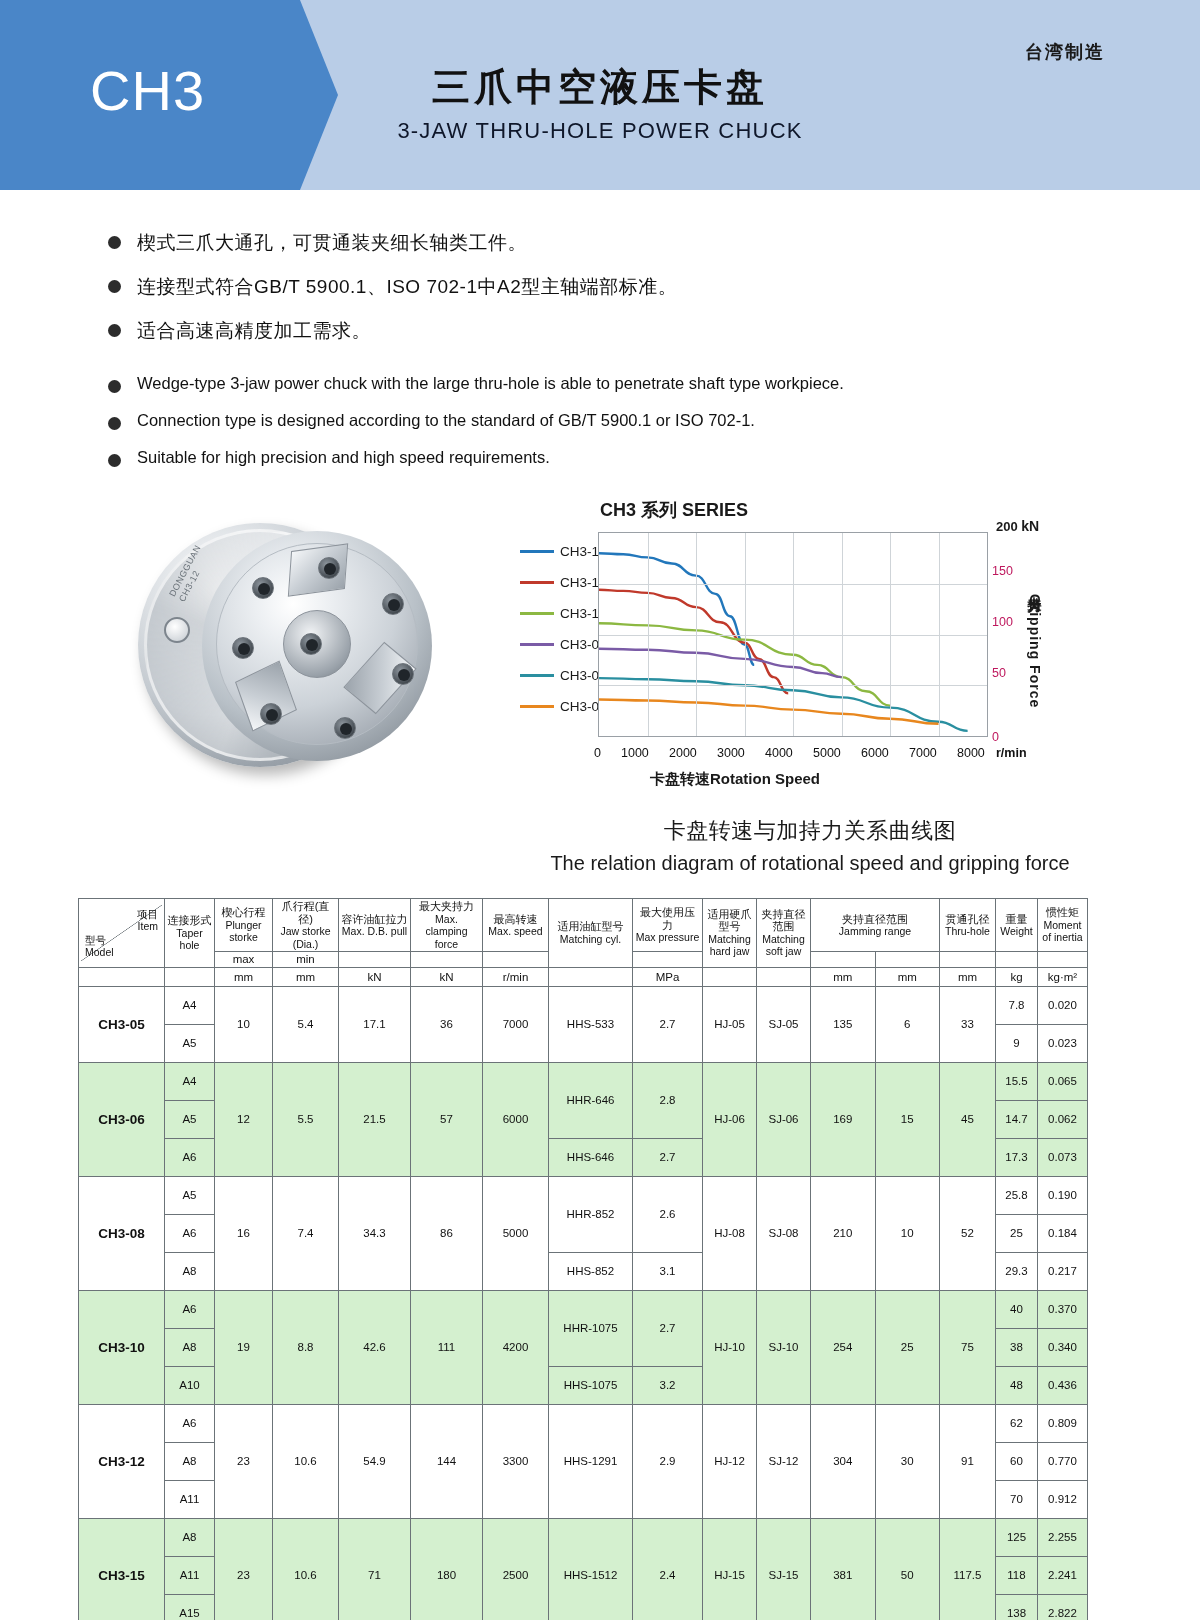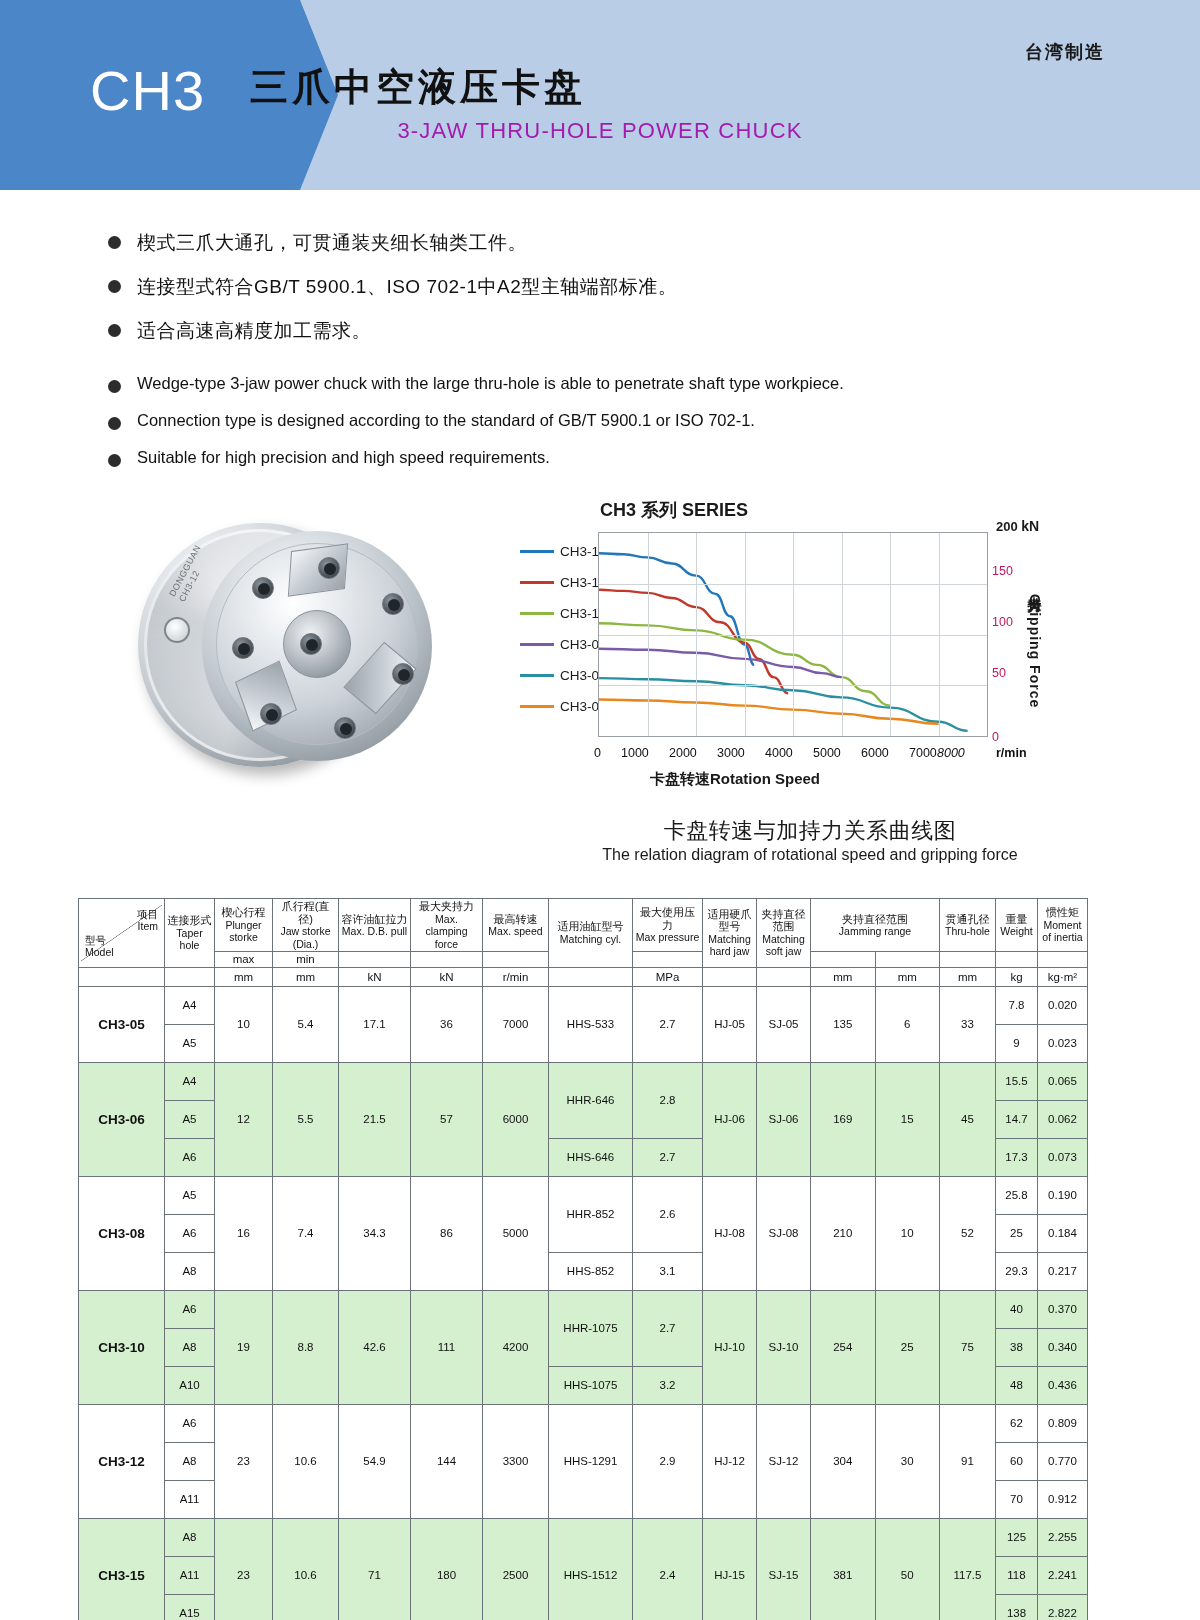--- a/index.html
+++ b/index.html
@@ -31,26 +31,26 @@
     font-size:56px; color:#ffffff; letter-spacing:1px;
     font-family:"Liberation Sans", sans-serif;
   }
   .made-in {
     position:absolute; right:95px; top:40px;
     font-size:18px; font-weight:bold; color:#1a1a1a;
     letter-spacing:2px;
   }
   .title-cn {
     position:absolute; left:0; right:0; top:62px;
-    text-align:left; font-size:38px; font-weight:bold;
+    text-align:center; font-size:38px; font-weight:bold;
     letter-spacing:4px; color:#111;
   }
   .title-en {
     position:absolute; left:0; right:0; top:118px;
-    text-align:center; font-size:22px; color:#a21caf;
+    text-align:center; font-size:22px; color:#0f172a;
     letter-spacing:1.2px;
   }
   .title-wrap { position:absolute; left:250px; width:700px; top:0; height:190px; }
 
   
   .bullets { position:absolute; left:108px; top:230px; width:1000px; }
   .bullet-row { display:flex; align-items:flex-start; margin-bottom:18px; }
   .bullet-dot {
     width:13px; height:13px; border-radius:50%;
     background:#2c2c2c; margin-top:6px; margin-right:16px; flex:0 0 auto;
@@ -151,21 +151,21 @@
     position:absolute; left:130px; top:272px; font-size:15px; font-weight:bold;
   }
   .legend { position:absolute; left:0px; top:38px; width:96px; }
   .legend-row { display:flex; align-items:center; height:31px; }
   .legend-line { width:34px; height:3px; margin-right:6px; }
   .legend-label { font-size:13.5px; }
   .caption {
     position:absolute; left:520px; top:816px; width:580px; text-align:center;
   }
   .caption-cn { font-size:22px; letter-spacing:0.5px; }
-  .caption-en { font-size:16px; }
+  .caption-en { font-size:20px; margin-top:6px; }
 
   
   .table-wrap { position:absolute; left:78px; top:898px; width:1010px; }
   table.spec { border-collapse:collapse; width:1010px; font-size:11.5px; }
   table.spec th, table.spec td {
     border:1px solid #6b7378; text-align:center; vertical-align:middle;
     padding:1px 2px; color:#111;
   }
   table.spec thead th { background:#ffffff; font-weight:normal; line-height:12.5px; }
   .hdr-cn { font-size:11px; }
@@ -309,21 +309,21 @@
   <div class="y-axis-title">夹持力 Gripping Force</div>
 
   <div class="xlab" style="left:74px;">0</div>
   <div class="xlab" style="left:101px;">1000</div>
   <div class="xlab" style="left:149px;">2000</div>
   <div class="xlab" style="left:197px;">3000</div>
   <div class="xlab" style="left:245px;">4000</div>
   <div class="xlab" style="left:293px;">5000</div>
   <div class="xlab" style="left:341px;">6000</div>
   <div class="xlab" style="left:389px;">7000</div>
-  <div class="xlab" style="left:417px;font-style:italic;">8000</div>
+  <div class="xlab" style="left:437px;">8000</div>
   <div class="xlab" style="left:476px;font-weight:bold;">r/min</div>
   <div class="x-axis-title">卡盘转速Rotation Speed</div>
 </div>
 
 <div class="caption">
   <div class="caption-cn">卡盘转速与加持力关系曲线图</div>
   <div class="caption-en">The relation diagram of rotational speed and gripping force</div>
 </div>
 
 <div class="table-wrap">

